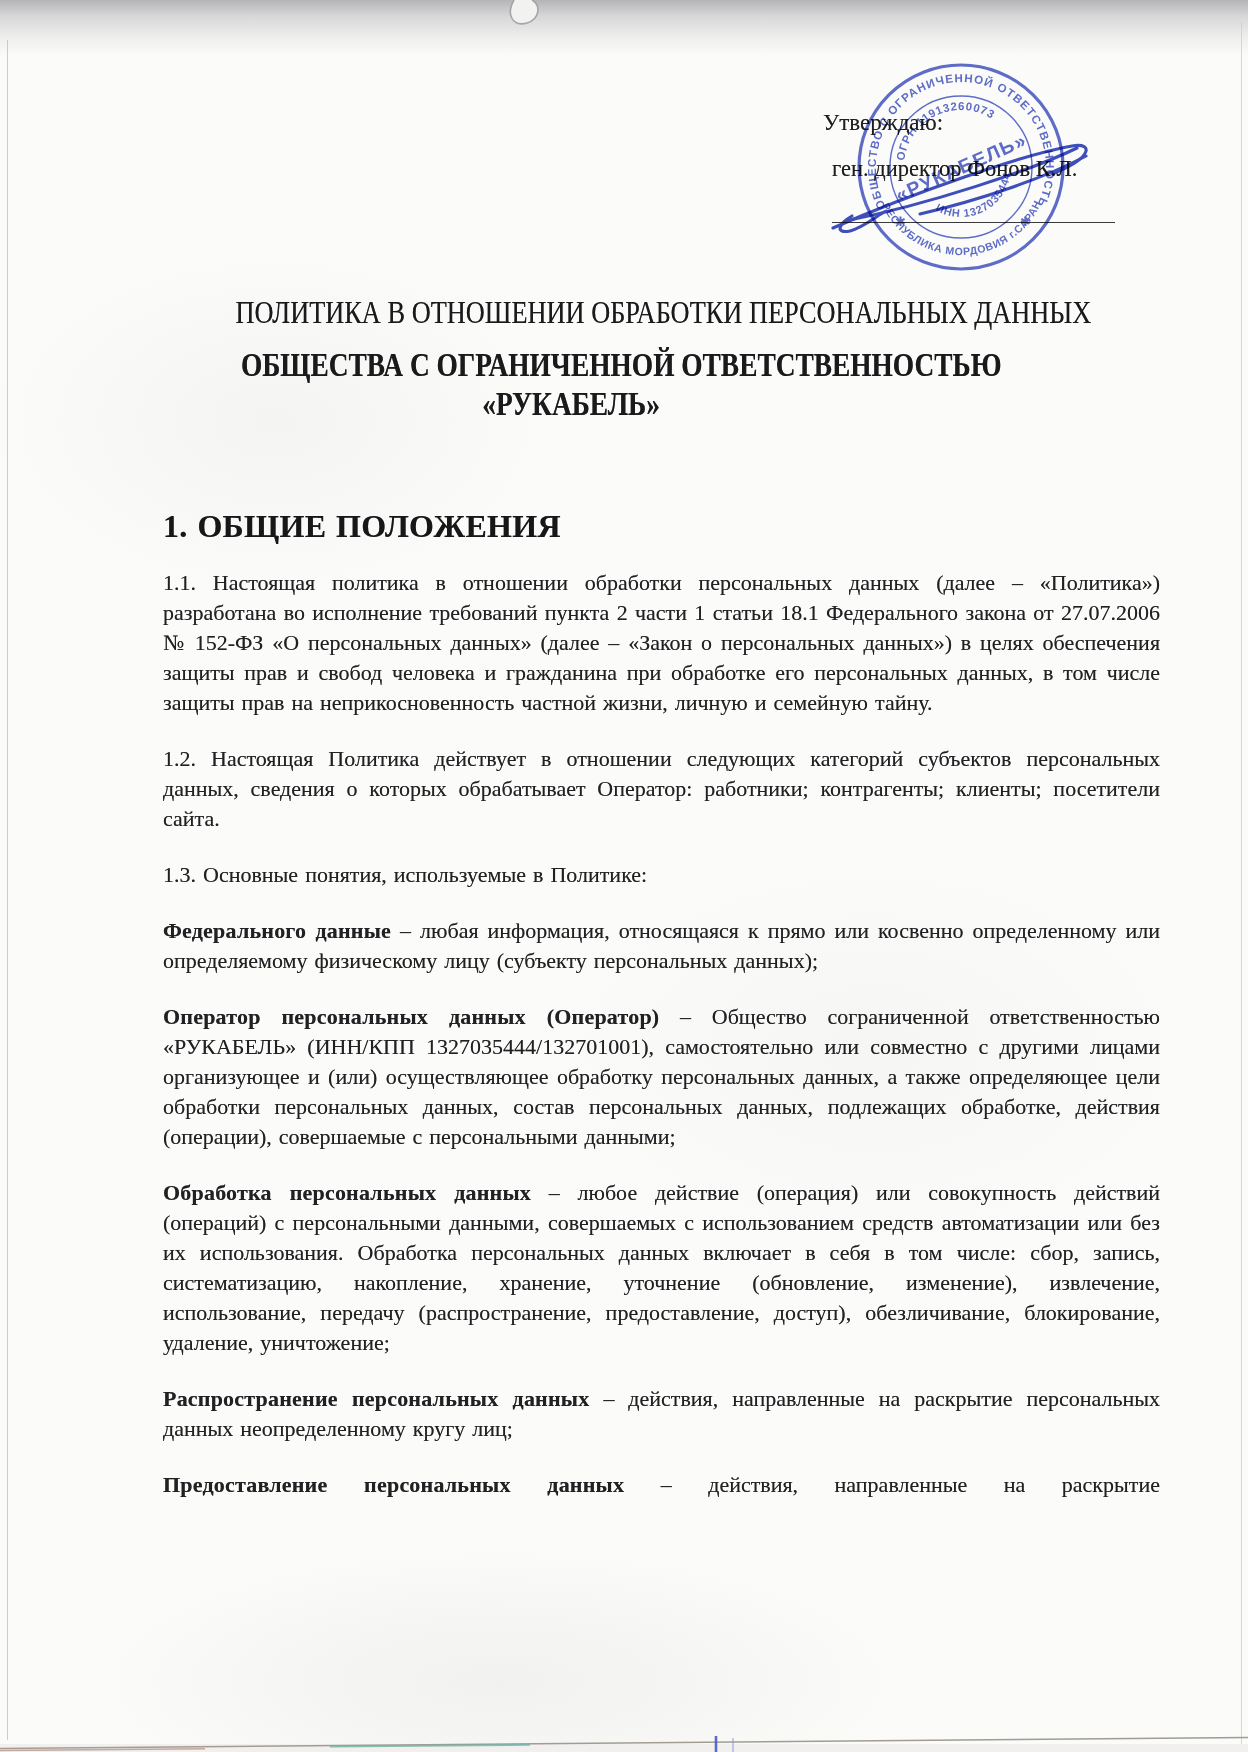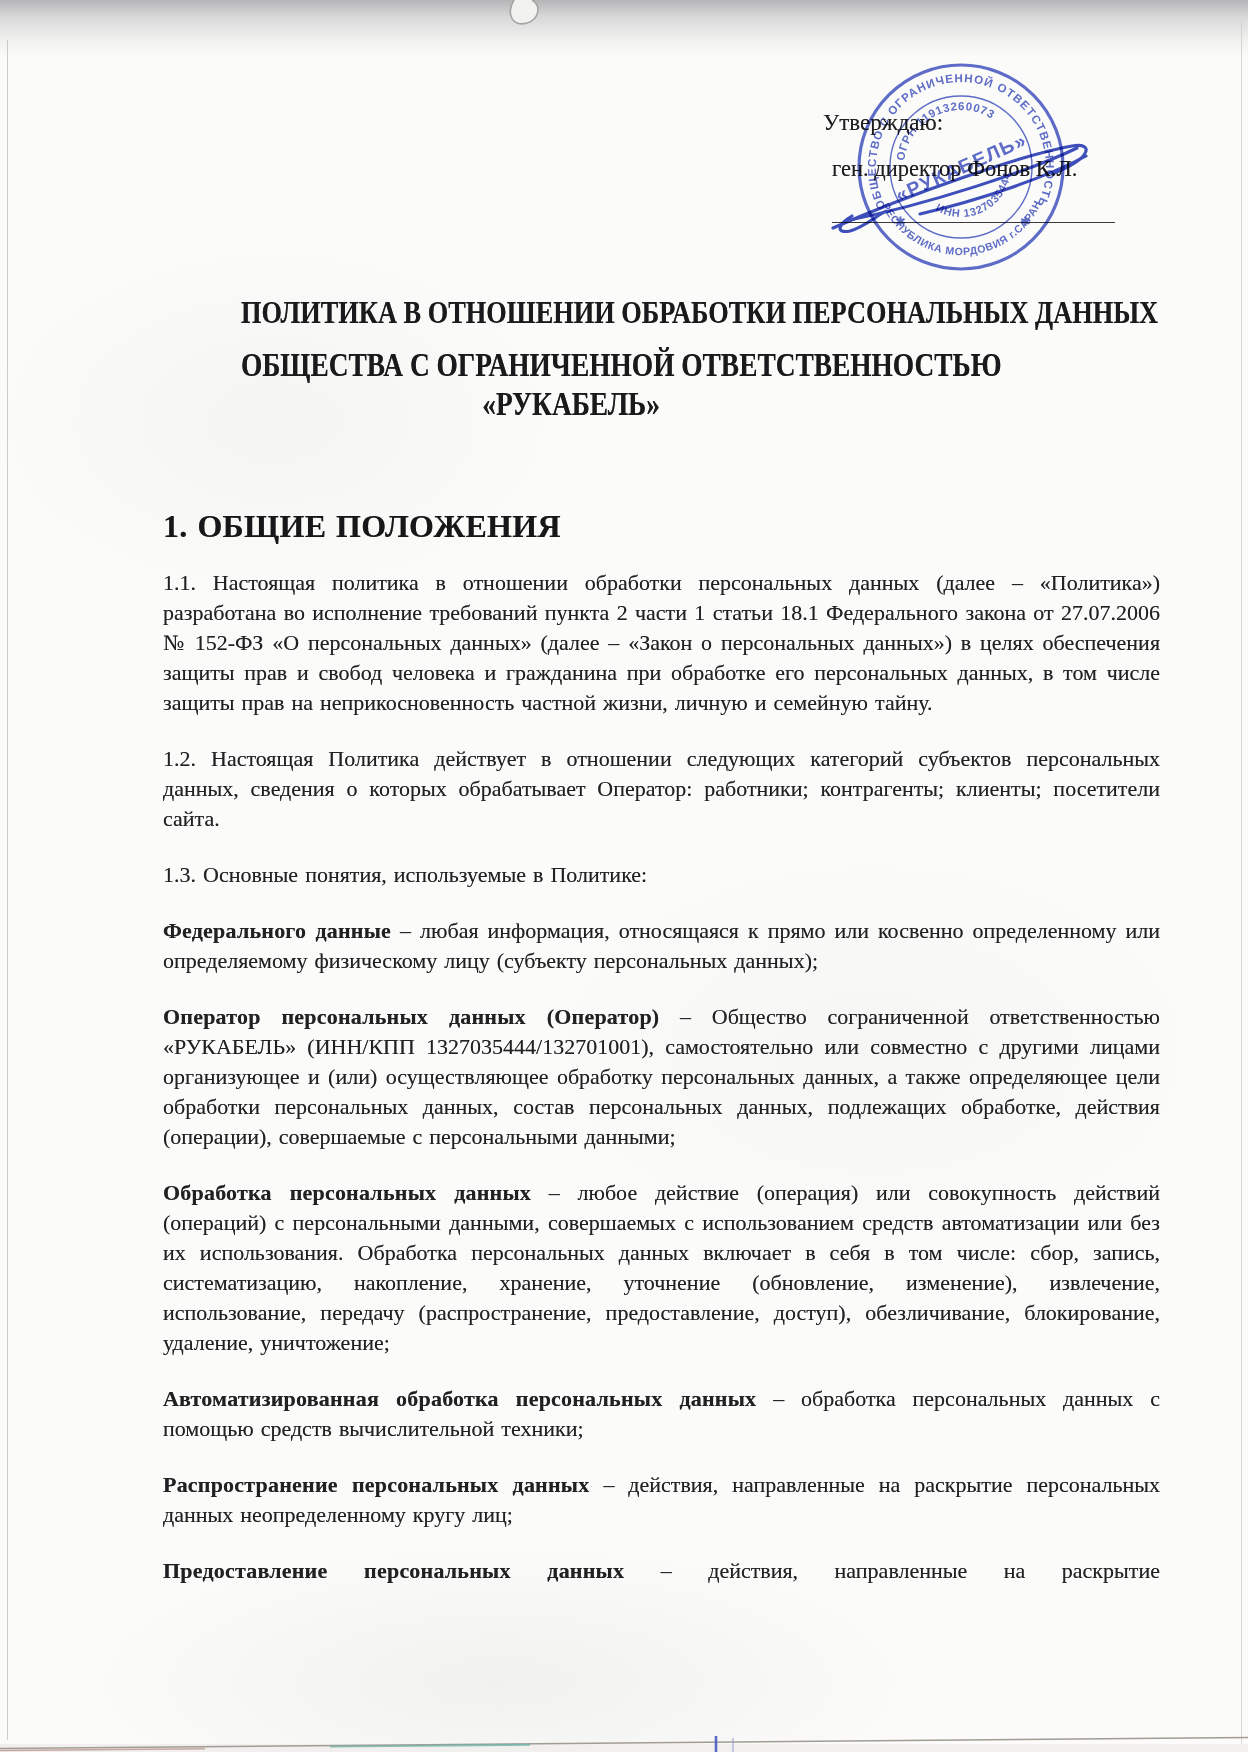--- a/index.html
+++ b/index.html
@@ -25,21 +25,21 @@
        text-shadow:0 0 .5px rgba(40,40,45,.55);}
   .sig-line{position:absolute;left:832px;top:222px;width:283px;height:0;border-top:1.6px solid #3a3a3c;}
 
   .stamp-svg{position:absolute;left:848px;top:56px;width:226px;height:222px;
        mix-blend-mode:multiply;opacity:.82;}
   .sign-svg{position:absolute;left:800px;top:118px;width:320px;height:118px;
        mix-blend-mode:multiply;opacity:.92;}
   .fold-svg{position:absolute;left:500px;top:0;width:60px;height:32px;}
 
   .t1{position:absolute;left:160px;top:295px;width:960px;text-align:left;
-      font-weight:bold;font-size:31px;color:#1a1a1c;white-space:nowrap;text-shadow:0 0 .4px rgba(20,20,25,.6);}
+      font-weight:normal;font-size:31px;color:#1a1a1c;white-space:nowrap;text-shadow:0 0 .4px rgba(20,20,25,.6);}
   .t1 span{display:inline-block;transform:scaleX(.85);}
   .t2{position:absolute;left:163px;top:347px;width:816px;text-align:center;
       font-weight:bold;font-size:33px;color:#1a1a1c;white-space:nowrap;text-shadow:0 0 .4px rgba(20,20,25,.6);}
   .t2 span{display:inline-block;transform:scaleX(.83);}
   .t3{position:absolute;left:163px;top:386px;width:816px;text-align:center;
       font-weight:bold;font-size:33px;color:#1a1a1c;text-shadow:0 0 .4px rgba(20,20,25,.6);}
   .t3 span{display:inline-block;transform:scaleX(.83);}
 
   .doc{position:absolute;left:163px;top:510px;width:1005px;color:#212124;
        font-size:22px;line-height:30px;text-align:justify;word-spacing:1.5px;
@@ -127,20 +127,19 @@
     <p>1.1. Настоящая политика в отношении обработки персональных данных (далее – «Политика») разработана во исполнение требований пункта 2 части 1 статьи 18.1 Федерального закона от 27.07.2006 № 152-ФЗ «О персональных данных» (далее – «Закон о персональных данных») в целях обеспечения защиты прав и свобод человека и гражданина при обработке его персональных данных, в том числе защиты прав на неприкосновенность частной жизни, личную и семейную тайну.</p>
     <p>1.2. Настоящая Политика действует в отношении следующих категорий субъектов персональных данных, сведения о которых обрабатывает Оператор: работники; контрагенты; клиенты; посетители сайта.</p>
     <p>1.3. Основные понятия, используемые в Политике:</p>
 
     <p><b>Федерального данные</b> <span>– любая информация, относящаяся к прямо или косвенно определенному или определяемому физическому лицу (субъекту персональных данных);</span></p>
 
     <p><b>Оператор персональных данных (Оператор)</b> <span>– Общество сограниченной ответственностью «РУКАБЕЛЬ» (ИНН/КПП 1327035444/132701001), самостоятельно или совместно с другими лицами организующее и (или) осуществляющее обработку персональных данных, а также определяющее цели обработки персональных данных, состав персональных данных, подлежащих обработке, действия (операции), совершаемые с персональными данными;</span></p>
 
     <p><b>Обработка персональных данных</b> <span>– любое действие (операция) или совокупность действий (операций) с персональными данными, совершаемых с использованием средств автоматизации или без их использования. Обработка персональных данных включает в себя в том числе: сбор, запись, систематизацию, накопление, хранение, уточнение (обновление, изменение), извлечение, использование, передачу (распространение, предоставление, доступ), обезличивание, блокирование, удаление, уничтожение;</span></p>
 
-    <p><b>Автоматизированная обработка персональных данных</b> <span>– обработка персональных данных с помощью средств вычислительной техники;</span></p>
 
     <p><b>Распространение персональных данных</b> <span>– действия, направленные на раскрытие персональных данных неопределенному кругу лиц;</span></p>
 
     <p class="cont"><b>Предоставление персональных данных</b> <span>– действия, направленные на раскрытие</span></p>
   </div>
 
 </div>
 
 </body></html>

